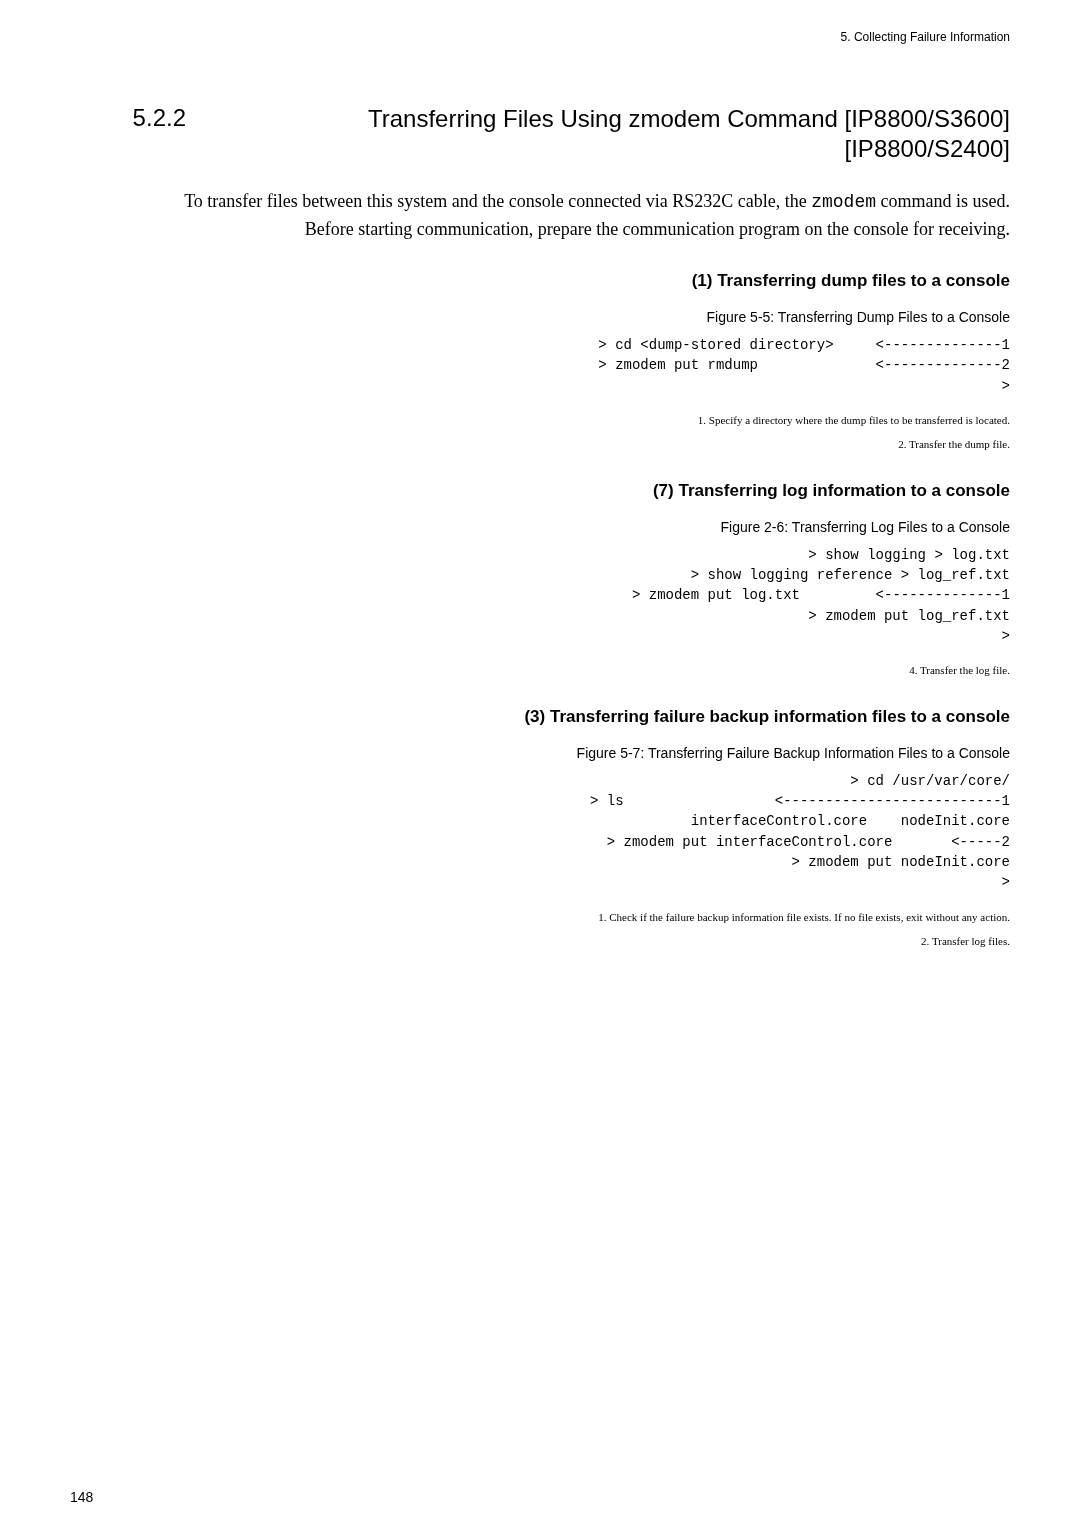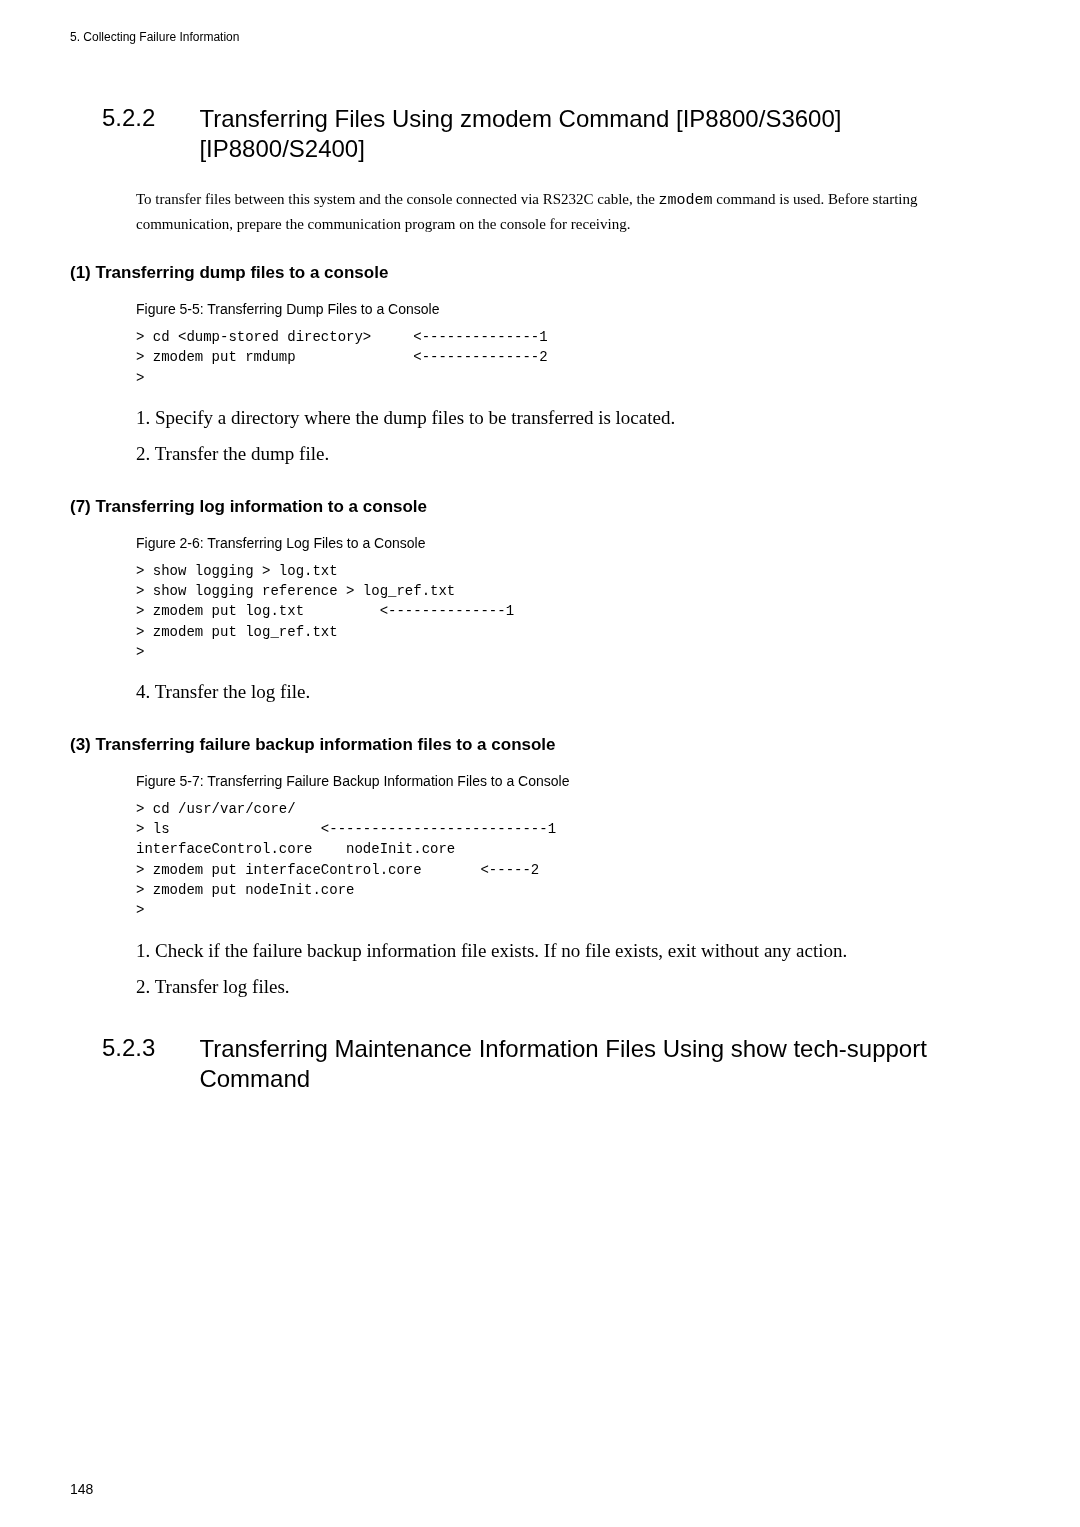--- a/index.html
+++ b/index.html
@@ -1,18 +1,19 @@
 <!DOCTYPE html>
 <html><head>
   <meta charset="utf-8">
   <style>
     * {
       margin: 0;
       padding: 0;
       box-sizing: border-box;
+      text-align: right;
     }
     body {
       font-family: Georgia, 'Times New Roman', serif;
       background: #fff;
       color: #000;
       width: 1080px;
       min-height: 1527px;
       padding: 30px 70px 30px 70px;
       position: relative;
     }
@@ -35,21 +36,21 @@
       display: inline-block;
       width: 780px;
       vertical-align: top;
       line-height: 1.25;
     }
     .section-heading-522 {
       margin-bottom: 24px;
     }
     .body-text {
       font-family: Georgia, 'Times New Roman', serif;
-      font-size: 15px;
+      font-size: 18px;
       margin-left: 66px;
       margin-bottom: 8px;
       line-height: 1.5;
     }
     .mono-inline {
       font-family: 'Courier New', Courier, monospace;
     }
     .subsection {
       font-family: Arial, Helvetica, sans-serif;
       font-size: 17px;
@@ -66,34 +67,34 @@
     pre.code-block {
       font-family: 'Courier New', Courier, monospace;
       font-size: 14px;
       margin-left: 66px;
       margin-bottom: 16px;
       line-height: 1.45;
       white-space: pre;
     }
     .list-item {
       font-family: Georgia, 'Times New Roman', serif;
-      font-size: 19px;
+      font-size: 11px;
       margin-left: 66px;
       margin-bottom: 8px;
       line-height: 1.5;
     }
     .section-523 {
       margin-top: 32px;
     }
     .section-heading-523 {
       margin-bottom: 24px;
     }
     .page-number {
       position: absolute;
-      bottom: 30px;
+      bottom: 22px;
       left: 70px;
       font-family: Arial, Helvetica, sans-serif;
       font-size: 14px;
     }
   </style>
 </head>
 <body>
 
 <div class="header-bar">5.   Collecting Failure Information</div>
 
@@ -128,20 +129,16 @@
 <pre class="code-block">&gt; cd /usr/var/core/
 &gt; ls                  &lt;--------------------------1
 interfaceControl.core    nodeInit.core
 &gt; zmodem put interfaceControl.core       &lt;-----2
 &gt; zmodem put nodeInit.core
 &gt;</pre>
 <div class="list-item">1.  Check if the failure backup information file exists. If no file exists, exit without any action.</div>
 <div class="list-item">2.  Transfer log files.</div>
 
 <div class="section-523">
-  <div class="section-heading-523">
-    <span class="section-number">5.2.3</span>
-    <span class="section-title">Transferring Maintenance Information Files Using show tech-support Command</span>
-  </div>
 
 </div>
 
 <div class="page-number">148</div>
 
 </body></html>

